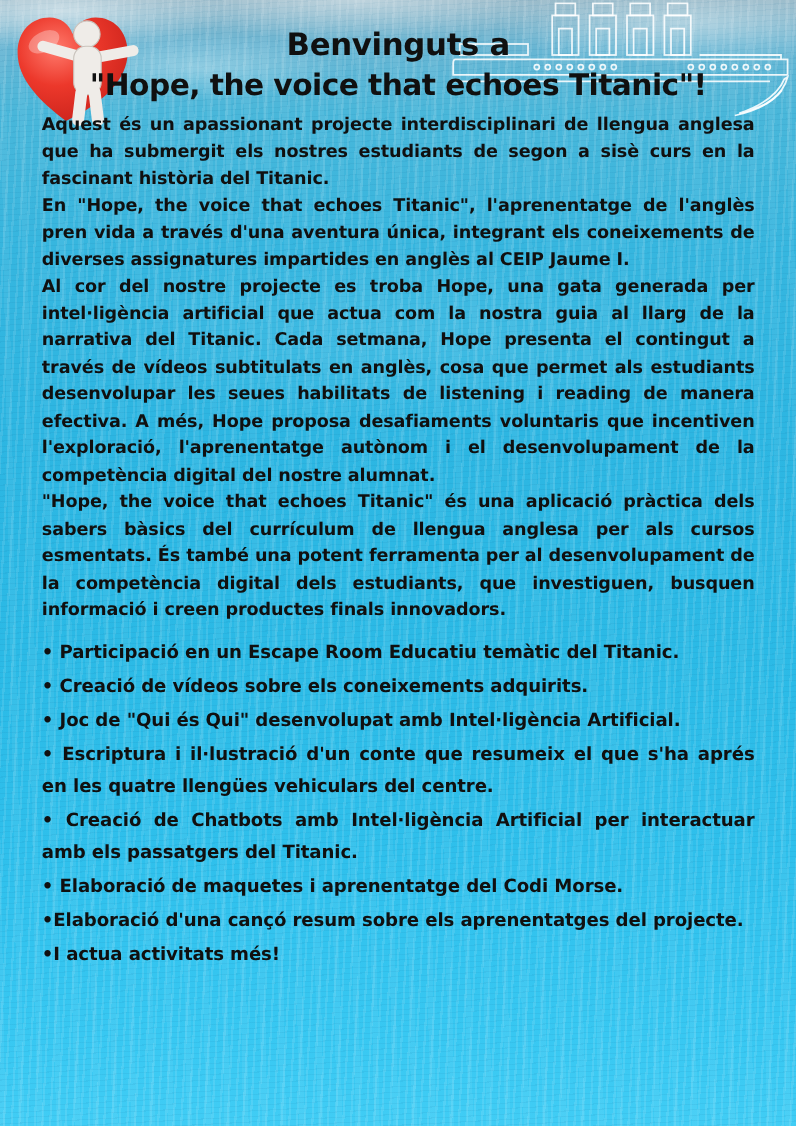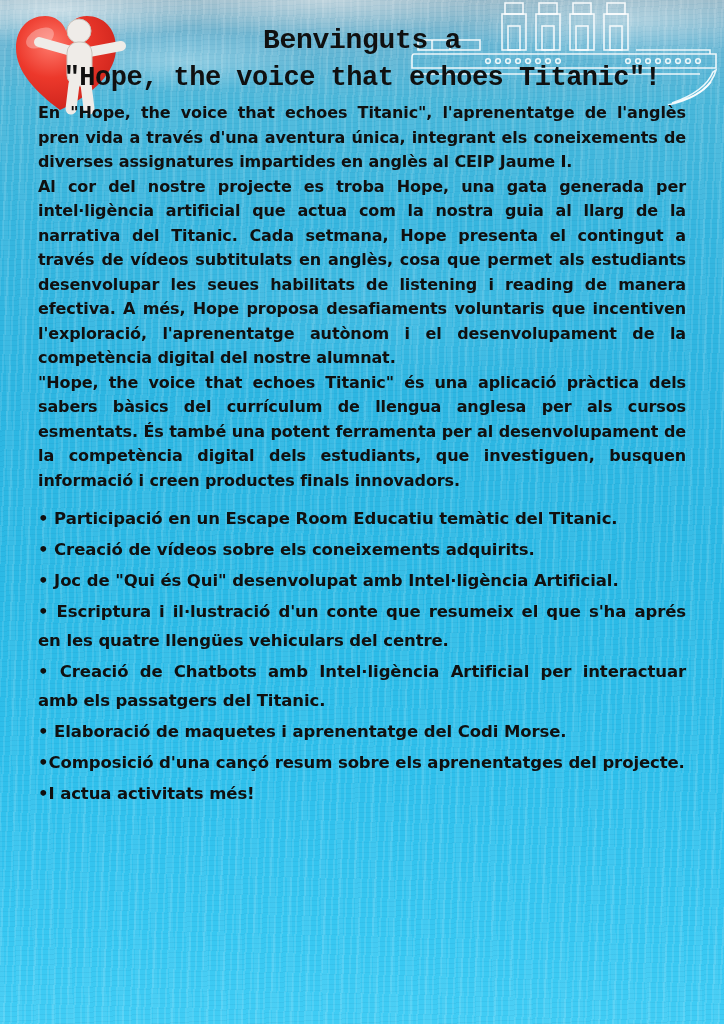--- a/index.html
+++ b/index.html
@@ -16,21 +16,21 @@
       radial-gradient(ellipse 320px 60px at 45% 0%, rgba(255,255,255,.40), transparent 60%),
       radial-gradient(ellipse 280px 65px at 86% 2%, rgba(255,255,255,.38), transparent 60%),
       radial-gradient(ellipse 220px 50px at 25% 6%, rgba(255,255,255,.30), transparent 60%),
       radial-gradient(ellipse 420px 120px at 50% 30%, rgba(255,255,255,.08), transparent 70%),
       repeating-linear-gradient(93deg, rgba(255,255,255,.10) 0 2px, transparent 2px 7px),
       repeating-linear-gradient(177deg, rgba(8,90,140,.07) 0 1px, transparent 1px 5px),
       repeating-linear-gradient(89deg, rgba(255,255,255,.06) 0 5px, transparent 5px 17px);
   }
   .ship { position:absolute; left:410px; top:2px; width:314px; height:106px; z-index:1; }
   .heartfig { position:absolute; left:8px; top:6px; width:132px; height:114px; z-index:1; }
-  header { position:absolute; top:24px; left:0; right:0; z-index:2; text-align:center;font-family:Liberation Mono, monospace; }
+  header { position:absolute; top:24px; left:0; right:0; z-index:2; text-align:center; }
   h1 { margin:0; font-size:28px; line-height:34px; letter-spacing:-0.3px; }
   h1.t2 { font-size:27px; line-height:40px; letter-spacing:-0.5px; white-space:nowrap; }
   main { position:absolute; top:101px; left:38px; width:648px; z-index:2; }
   main p {
     margin:0; font-size:16px; line-height:24.5px; letter-spacing:-0.1px;
     text-align:justify;
   }
   ul.activities { list-style:none; margin:11px 0 0 0; padding:0; }
   ul.activities li {
     font-size:16.5px; line-height:29px; margin:0 0 2px 0;
@@ -112,29 +112,30 @@
       <line x1="78" y1="78" x2="81" y2="103" stroke="#efece8" stroke-width="11" stroke-linecap="round"></line>
     </g>
   </svg>
 
   <header>
     <h1 class="t1">Benvinguts a</h1>
     <h1 class="t2">"Hope, the voice that echoes Titanic"!</h1>
   </header>
 
   <main>
+    <p>Aquest és un apassionant projecte interdisciplinari de llengua anglesa que ha submergit els nostres estudiants de segon a sisè curs en la fascinant història del Titanic.</p>
     <p>En "Hope, the voice that echoes Titanic", l'aprenentatge de l'anglès pren vida a través d'una aventura única, integrant els coneixements de diverses assignatures impartides en anglès al CEIP Jaume I.</p>
     <p>Al cor del nostre projecte es troba Hope, una gata generada per intel·ligència artificial que actua com la nostra guia al llarg de la narrativa del Titanic. Cada setmana, Hope presenta el contingut a través de vídeos subtitulats en anglès, cosa que permet als estudiants desenvolupar les seues habilitats de listening i reading de manera efectiva. A més, Hope proposa desafiaments voluntaris que incentiven l'exploració, l'aprenentatge autònom i el desenvolupament de la competència digital del nostre alumnat.</p>
     <p>"Hope, the voice that echoes Titanic" és una aplicació pràctica dels sabers bàsics del currículum de llengua anglesa per als cursos esmentats. És també una potent ferramenta per al desenvolupament de la competència digital dels estudiants, que investiguen, busquen informació i creen productes finals innovadors.</p>
 
     <ul class="activities">
       <li>• Participació en un Escape Room Educatiu temàtic del Titanic.</li>
       <li>• Creació de vídeos sobre els coneixements adquirits.</li>
       <li>• Joc de "Qui és Qui" desenvolupat amb Intel·ligència Artificial.</li>
       <li>• Escriptura i il·lustració d'un conte que resumeix el que s'ha aprés en les quatre llengües vehiculars del centre.</li>
       <li>• Creació de Chatbots amb Intel·ligència Artificial per interactuar amb els passatgers del Titanic.</li>
       <li>• Elaboració de maquetes i aprenentatge del Codi Morse.</li>
-      <li>•Composició d'una cançó resum sobre els aprenentatges del projecte.</li>
+      <li>•Elaboració d'una cançó resum sobre els aprenentatges del projecte.</li>
       <li>•I actua activitats més!</li>
     </ul>
   </main>
 
 </div>
 
 </body></html>

